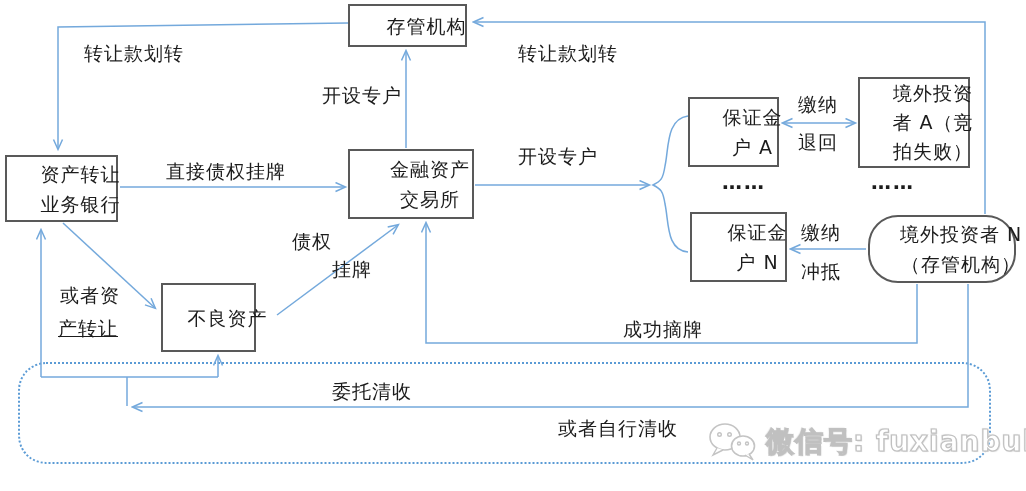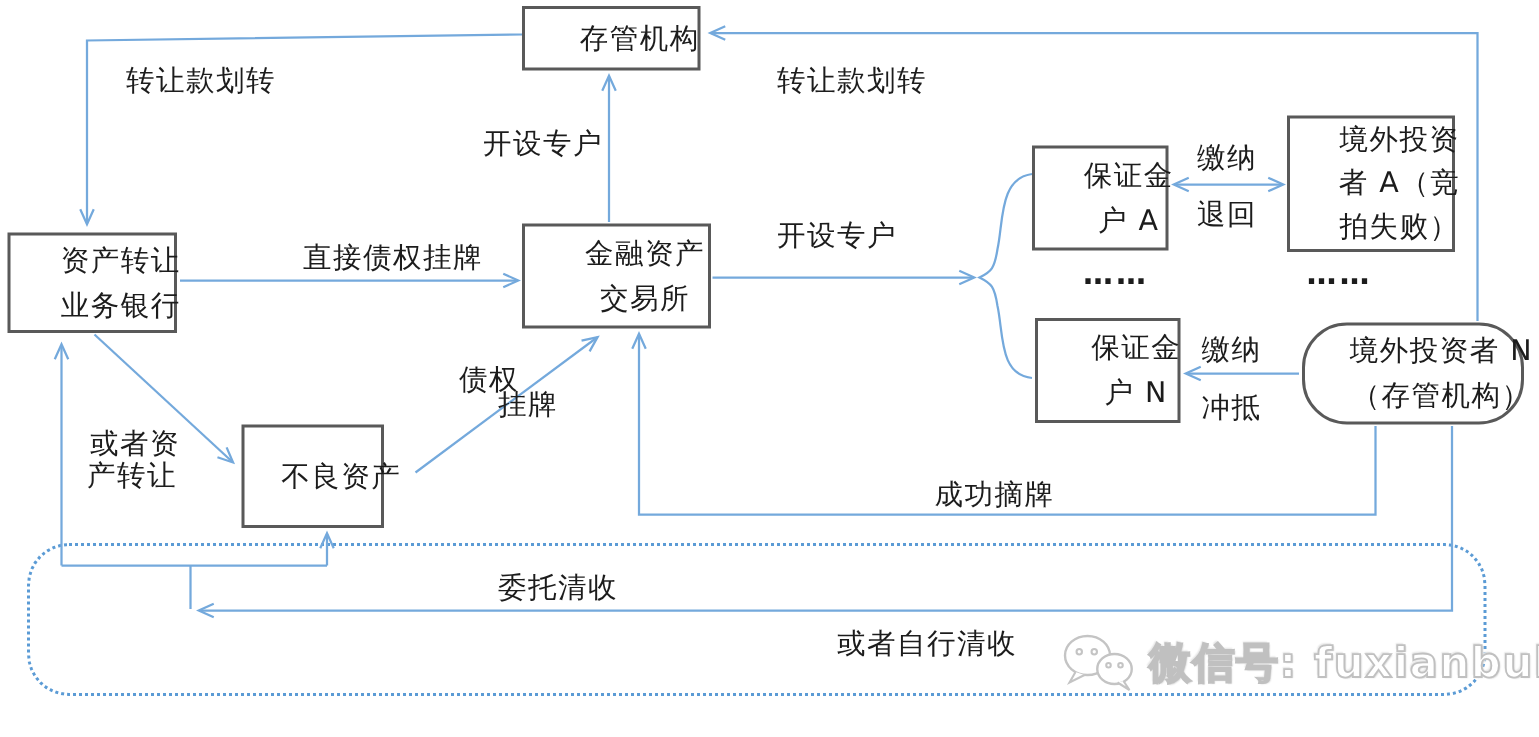--- a/index.html
+++ b/index.html
@@ -120,25 +120,25 @@
   </div>
   <div class="box" style="left:868px;top:215px;width:148px;height:68px;border-radius:30px;">
     <span>境外投资者 N</span>
     <span>（存管机构）</span>
   </div>
 
   <div class="lbl" style="left:84px;top:41px;">转让款划转</div>
   <div class="lbl" style="left:518px;top:41px;">转让款划转</div>
   <div class="lbl" style="left:322px;top:83px;">开设专户</div>
   <div class="lbl" style="left:518px;top:144px;">开设专户</div>
-  <div class="lbl" style="left:166px;top:159px;margin-left:36px;">直接债权挂牌</div>
-  <div class="lbl" style="left:292px;top:240px;margin-left:14px;">债权</div>
+  <div class="lbl" style="left:166px;top:159px;">直接债权挂牌</div>
+  <div class="lbl" style="left:292px;top:229px;">债权</div>
   <div class="lbl" style="left:292px;top:257px;margin-left:40px;">挂牌</div>
   <div class="lbl" style="left:60px;top:283px;">或者资</div>
-  <div class="lbl" style="left:58px;top:304px;">产转让</div>
+  <div class="lbl" style="left:58px;top:316px;text-decoration:underline;">产转让</div>
   <div class="lbl" style="left:798px;top:92px;">缴纳</div>
   <div class="lbl" style="left:798px;top:130px;">退回</div>
   <div class="lbl" style="left:801px;top:220px;">缴纳</div>
   <div class="lbl" style="left:801px;top:259px;">冲抵</div>
   <div class="lbl dots" style="left:722px;top:170px;">……</div>
   <div class="lbl dots" style="left:871px;top:170px;">……</div>
   <div class="lbl" style="left:623px;top:317px;">成功摘牌</div>
   <div class="lbl" style="left:332px;top:379px;">委托清收</div>
   <div class="lbl" style="left:558px;top:416px;">或者自行清收</div>
 

